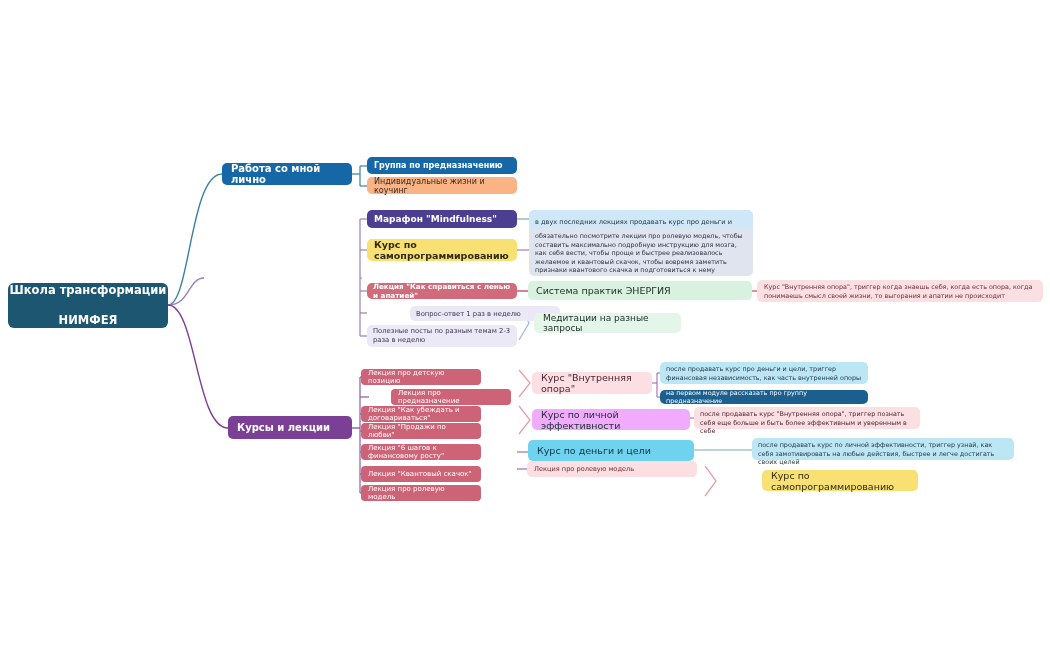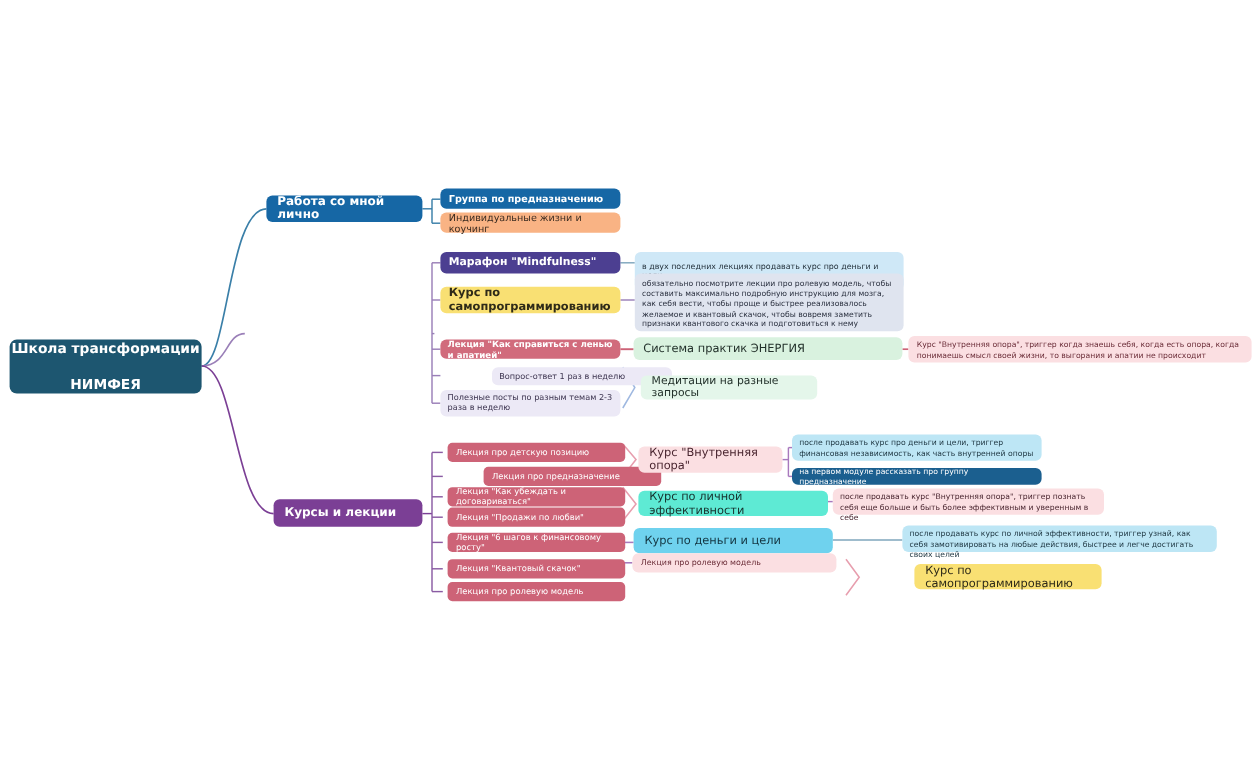--- a/index.html
+++ b/index.html
@@ -52,35 +52,35 @@
            align-items:flex-start;}
   .n-energia{left:528px;top:281px;width:224px;height:19px;background:#d9f2df;
              color:#22302a;font-size:9.5px;padding:0 8px;}
   .n-meditacii{left:534px;top:313px;width:147px;height:20px;background:#e4f6ea;
                color:#22302a;font-size:9px;padding:0 9px;}
   .n-vnopora-note{left:757px;top:280px;width:286px;height:22px;background:#fbdfe2;
                   color:#6b2d38;font-size:6.4px;padding:3px 7px;line-height:8.6px;
                   align-items:flex-start;}
 
   
-  .lec{left:373px;width:148px;height:16px;background:#cd6377;color:#ffffff;
+  .lec{left:361px;width:120px;height:16px;background:#cd6377;color:#ffffff;
        font-size:7px;padding:0 7px;border-radius:4px;}
   .lec.l0{top:369px;} .lec.l1{top:389px;margin-left:30px;} .lec.l2{top:406px;}
   .lec.l3{top:423px;} .lec.l4{top:444px;} .lec.l5{top:466px;}
   .lec.l6{top:485px;}
 
   
   .n-kurs-opora{left:532px;top:372px;width:120px;height:22px;background:#fbdfe2;
                 color:#4a2630;font-size:9.5px;padding:0 9px;}
   .n-opora-a{left:660px;top:362px;width:208px;height:22px;background:#bde6f5;
              color:#1d3540;font-size:6.4px;padding:3px 6px;line-height:8.6px;
              align-items:flex-start;}
   .n-opora-b{left:660px;top:390px;width:208px;height:14px;background:#1b5f8f;
              color:#fff;font-size:6.4px;padding:0 6px;}
-  .n-kurs-lichn{left:532px;top:409px;width:158px;height:21px;background:#5eead4;
+  .n-kurs-lichn{left:532px;top:409px;width:158px;height:21px;background:#f0abfc;
                 color:#17302c;font-size:9.5px;padding:0 9px;}
   .n-lichn-note{left:694px;top:407px;width:226px;height:22px;background:#fbdfe2;
                 color:#4a2630;font-size:6.4px;padding:3px 6px;line-height:8.6px;
                 align-items:flex-start;}
   .n-dengi{left:528px;top:440px;width:166px;height:21px;background:#6fd2ee;
            color:#133440;font-size:9.5px;padding:0 9px;}
   .n-dengi-note{left:752px;top:438px;width:262px;height:22px;background:#bde6f5;
                 color:#1d3540;font-size:6.4px;padding:3px 6px;line-height:8.6px;
                 align-items:flex-start;}
   .n-rolevaya{left:527px;top:461px;width:170px;height:16px;background:#fbdfe2;

